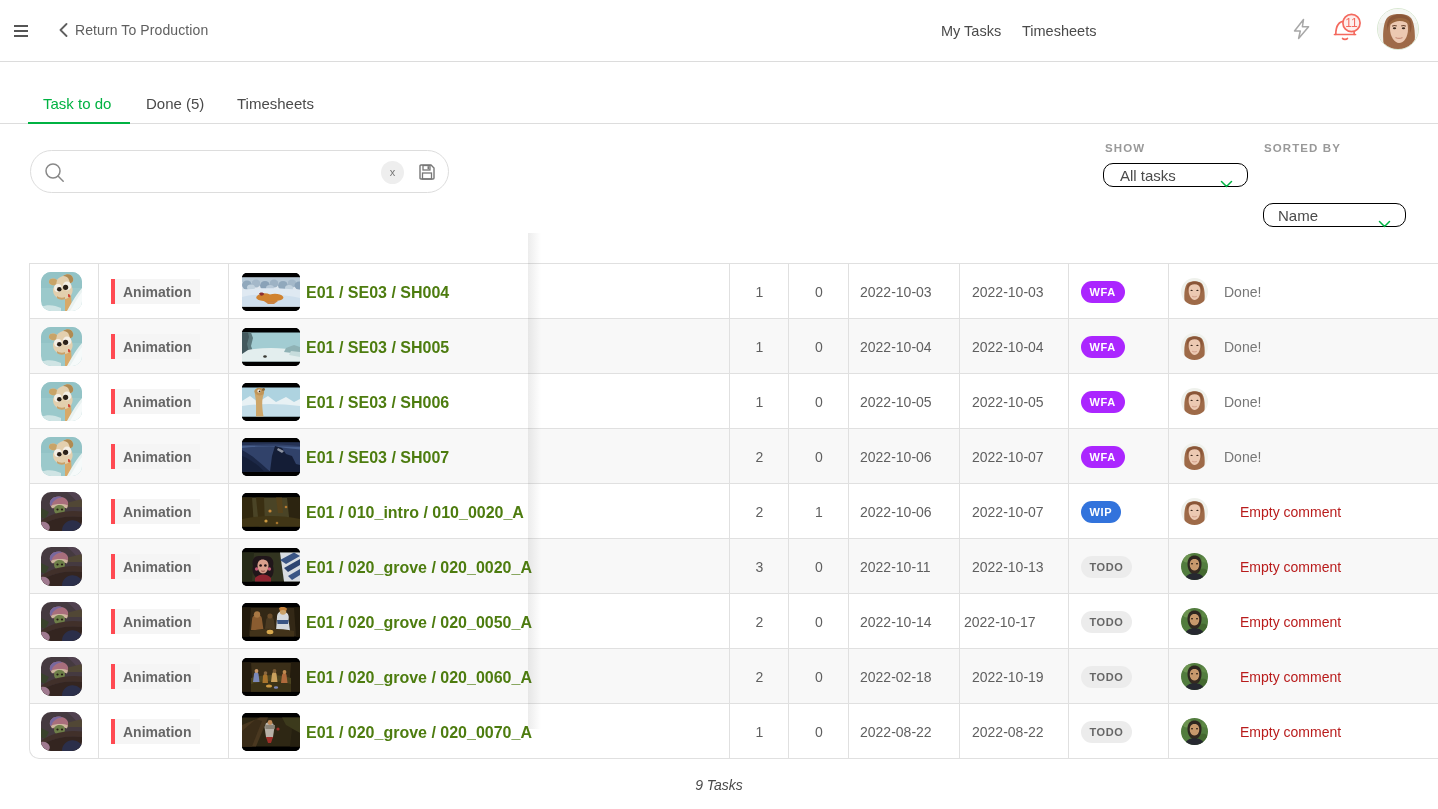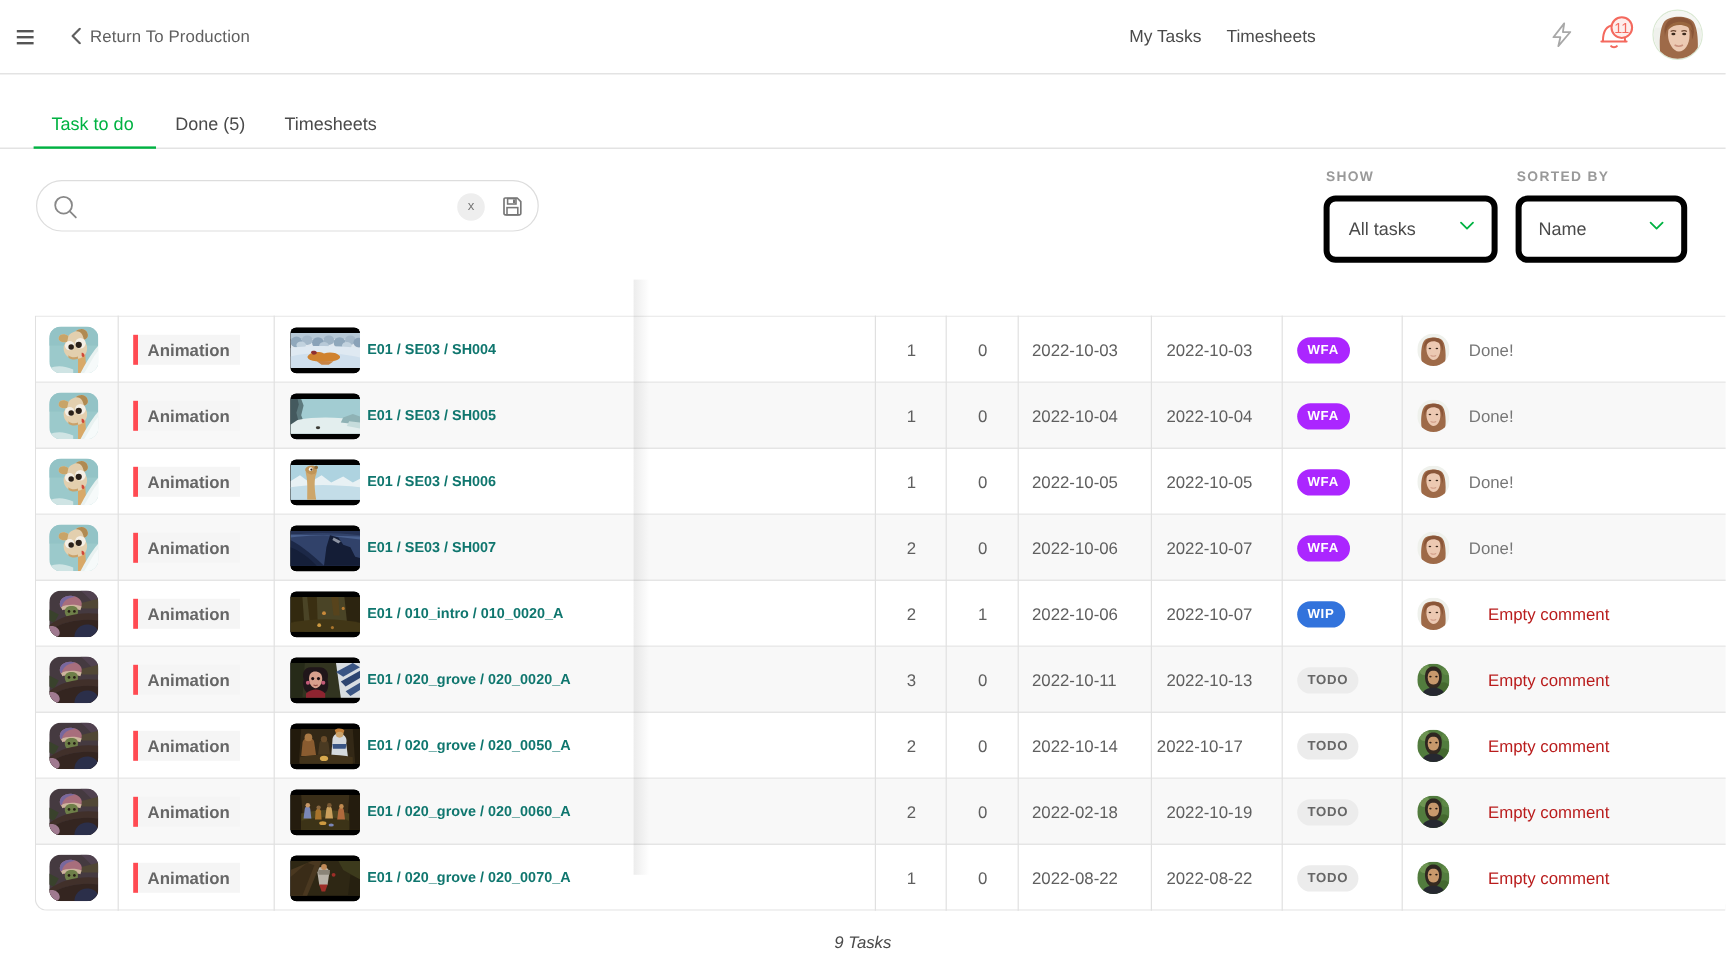--- a/index.html
+++ b/index.html
@@ -17,38 +17,38 @@
 #searchbox .ph { color:#999; font-size:14px; margin-left:7px; }
 
 #tabs { position:absolute; left:0; top:62px; width:1438px; height:62px; border-bottom:1px solid #ddd; }
 .tab { position:absolute; top:33px; font-size:15px; color:#4a4a4a; }
 #tab1 { left:43px; color:#00b242; }
 #tab1u { position:absolute; left:28px; top:59.5px; width:102px; height:2.5px; background:#00b242; }
 
 #fsearch { position:absolute; left:30px; top:150px; width:419px; height:43px; border:1px solid #ddd; border-radius:22px; background:#fff; }
 #fx { position:absolute; left:350px; top:10px; width:23px; height:23px; border-radius:50%; background:#eee; color:#777; font-size:11px; text-align:center; line-height:23px; }
 .droplabel { position:absolute; font-size:11.5px; font-weight:bold; color:#999; letter-spacing:1.1px; }
-.dropdown { position:absolute; top:163px; height:56px; border:5px solid #000000; border-radius:10px; background:#fff; font-size:15px; color:#4a4a4a; display:flex; align-items:center; }
+.dropdown { position:absolute; top:163px; height:24px; border:1px solid #000000; border-radius:10px; background:#fff; font-size:15px; color:#4a4a4a; display:flex; align-items:center; }
 .dropdown svg { position:absolute; right:14px; top:16px; }
 
 #tablewrap { position:absolute; left:29px; top:233px; width:1409px; height:526px; }
 #thead { position:absolute; left:0; top:0; width:1409px; height:31px; }
 .hcell { position:absolute; top:8px; font-size:11.5px; font-weight:bold; color:#999; letter-spacing:1.1px; white-space:nowrap; }
 #tbody { position:absolute; left:0; top:30px; width:1409px; height:496px; border-top:1px solid #e0e0e0; border-left:1px solid #e0e0e0; border-bottom:1px solid #e0e0e0; border-radius:0 0 0 10px; overflow:hidden; }
 .row { position:relative; width:1409px; height:55px; border-bottom:1px solid #e0e0e0; }
 .row:nth-child(even) { background:#f8f8f8; }
 .row:last-child { border-bottom:none; }
 .vline { position:absolute; top:0; bottom:0; width:1px; background:#e0e0e0; }
 #vlines { position:absolute; left:0; top:30px; width:1409px; height:496px; pointer-events:none; }
 #frozenshadow { position:absolute; left:499px; top:0; width:13px; height:496px; background:linear-gradient(to right, rgba(90,90,90,0.115), rgba(90,90,90,0)); }
 .prodthumb { position:absolute; left:11px; top:8px; width:41px; height:39px; border-radius:10px; overflow:hidden; }
 .typechip { position:absolute; left:85px; top:15px; height:25px; background:#f5f5f5; display:flex; align-items:center; font-size:14px; font-weight:bold; color:#666; padding:0 9px 0 8px; }
 .typebar { position:absolute; left:81px; top:15px; width:4px; height:25px; background:#ff4a52; }
 .entthumb { position:absolute; left:212px; top:9px; width:58px; height:38px; border-radius:5px; overflow:hidden; background:#000; }
-.entname { position:absolute; left:276px; top:19.5px; font-size:12px; font-weight:bold; color:#0f766e; letter-spacing:0px; white-space:nowrap; }
+.entname { position:absolute; left:276px; top:19.5px; font-size:16px; font-weight:bold; color:#4d7c0f; letter-spacing:0px; white-space:nowrap; }
 .num { position:absolute; top:19.5px; font-size:14px; color:#5f5f5f; width:59px; text-align:center; }
 .date { position:absolute; top:19.5px; font-size:14px; color:#5f5f5f; }
 .pill { position:absolute; left:1050.5px; top:16.5px; height:22px; border-radius:11px; color:#fff; font-size:11px; font-weight:bold; letter-spacing:0.6px; display:flex; align-items:center; padding:0 9px; }
 .pill.todo { background:#ececec; color:#666; }
 .cavatar { position:absolute; left:1150.5px; top:14px; width:27px; height:27px; border-radius:50%; overflow:hidden; }
 .comment { position:absolute; left:1194px; top:19.5px; font-size:14px; color:#777; }
 .comment.empty { color:#b91c1c;margin-left:16px; }
 #taskcount { position:absolute; left:0; top:777px; width:1438px; text-align:center; font-style:italic; font-size:14px; color:#4a4a4a; }
 </style>
 </head>
@@ -115,21 +115,21 @@
     <rect x="9.5" y="3.2" width="1.8" height="3" fill="#777"></rect>
     <rect x="4.5" y="10" width="9" height="6" fill="none" stroke="#777" stroke-width="1.3"></rect>
   </svg>
 <div class="droplabel" style="left:1105px; top:142px;">SHOW</div>
 <div class="dropdown" style="left:1103px; width:145px; padding-left:16px;">All tasks
   <svg width="13" height="8" viewBox="0 0 13 8">
       <path d="M1.5 1.5 L6.5 6.5 L11.5 1.5" fill="none" stroke="#00b242" stroke-width="1.5" stroke-linecap="round" stroke-linejoin="round"></path>
     </svg>
 </div>
 <div class="droplabel" style="left:1264px; top:142px;">SORTED BY</div>
-<div class="dropdown" style="left:1263px; width:143px; padding-left:14px;">Name
+<div class="dropdown" style="left:1263px; width:143px; padding-left:14px;margin-top:40px;">Name
   <svg width="13" height="8" viewBox="0 0 13 8">
       <path d="M1.5 1.5 L6.5 6.5 L11.5 1.5" fill="none" stroke="#00b242" stroke-width="1.5" stroke-linecap="round" stroke-linejoin="round"></path>
     </svg>
 </div>
 
 <div id="tablewrap">
   <div id="tbody">
     <div class="row">
       <div class="prodthumb"><svg width="41" height="39">
             <use href="#pg"></use>

